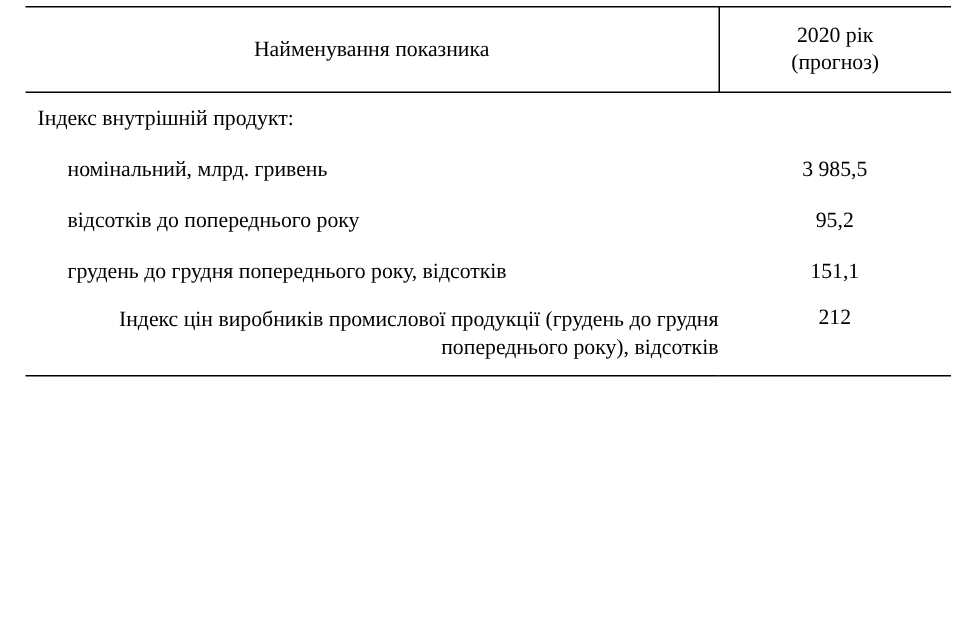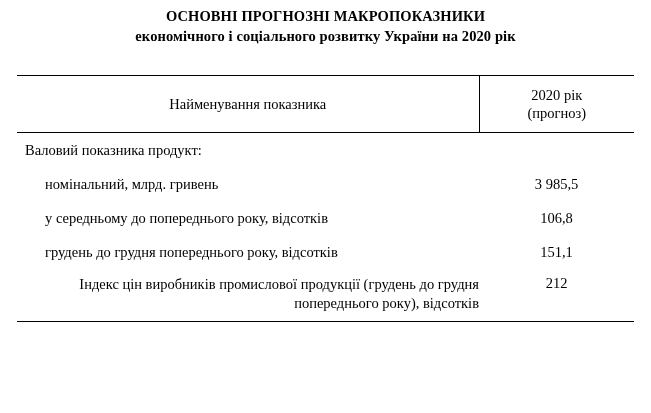--- a/index.html
+++ b/index.html
@@ -32,21 +32,21 @@
   }
   .title-line-2 {
     font-size: 14.5px;
     font-weight: bold;
     letter-spacing: 0.1px;
     line-height: 21px;
   }
   table.macro {
     border-collapse: collapse;
     width: 617px;
-    margin: 28px auto 0 auto;
+    margin: 4px auto 0 auto;
     table-layout: fixed;
   }
   table.macro td, table.macro th {
     padding: 0;
     vertical-align: middle;
   }
   .col-name { width: 462px; }
   .col-val  { width: 155px; }
   .head-row td {
     border-top: 1.6px solid #000;
@@ -87,55 +87,51 @@
     border-top: 1.6px solid #000;
     height: 0;
   }
   .bottom-rule td { height: 0; line-height: 0; font-size: 0; }
 </style>
 </head>
 <body>
 
 <div class="page">
 
-  <div class="title-block">
-    <div class="title-line-1">ОСНОВНІ ПРОГНОЗНІ МАКРОПОКАЗНИКИ</div>
-    <div class="title-line-2">економічного і соціального розвитку України на 2020 рік</div>
-  </div>
 
   <table class="macro">
     <colgroup>
       <col class="col-name">
       <col class="col-val">
     </colgroup>
     <tbody>
       <tr class="head-row">
         <td class="col-name">Найменування показника</td>
         <td class="col-val">
           <div class="head-val-line1">2020 рік</div>
           <div class="head-val-line2">(прогноз)</div>
         </td>
       </tr>
 
       <tr class="body-row">
-        <td class="cell-name">Валовий показника продукт:</td>
+        <td class="cell-name">Індекс внутрішній продукт:</td>
         <td class="cell-val"></td>
       </tr>
 
       <tr class="body-row">
         <td class="cell-name indent">номінальний, млрд. гривень</td>
         <td class="cell-val">3 985,5</td>
       </tr>
 
+      <tr class="body-row">
+        <td class="cell-name indent">відсотків до попереднього року</td>
+        <td class="cell-val">95,2</td>
+      </tr>
 
 
-      <tr class="body-row">
-        <td class="cell-name indent">у середньому до попереднього року, відсотків</td>
-        <td class="cell-val">106,8</td>
-      </tr>
 
       <tr class="body-row">
         <td class="cell-name indent">грудень до грудня попереднього року, відсотків</td>
         <td class="cell-val">151,1</td>
       </tr>
 
       <tr class="body-row two-line">
         <td class="cell-name indent">Індекс цін виробників промислової продукції (грудень до грудня попереднього року), відсотків</td>
         <td class="cell-val">212</td>
       </tr>

